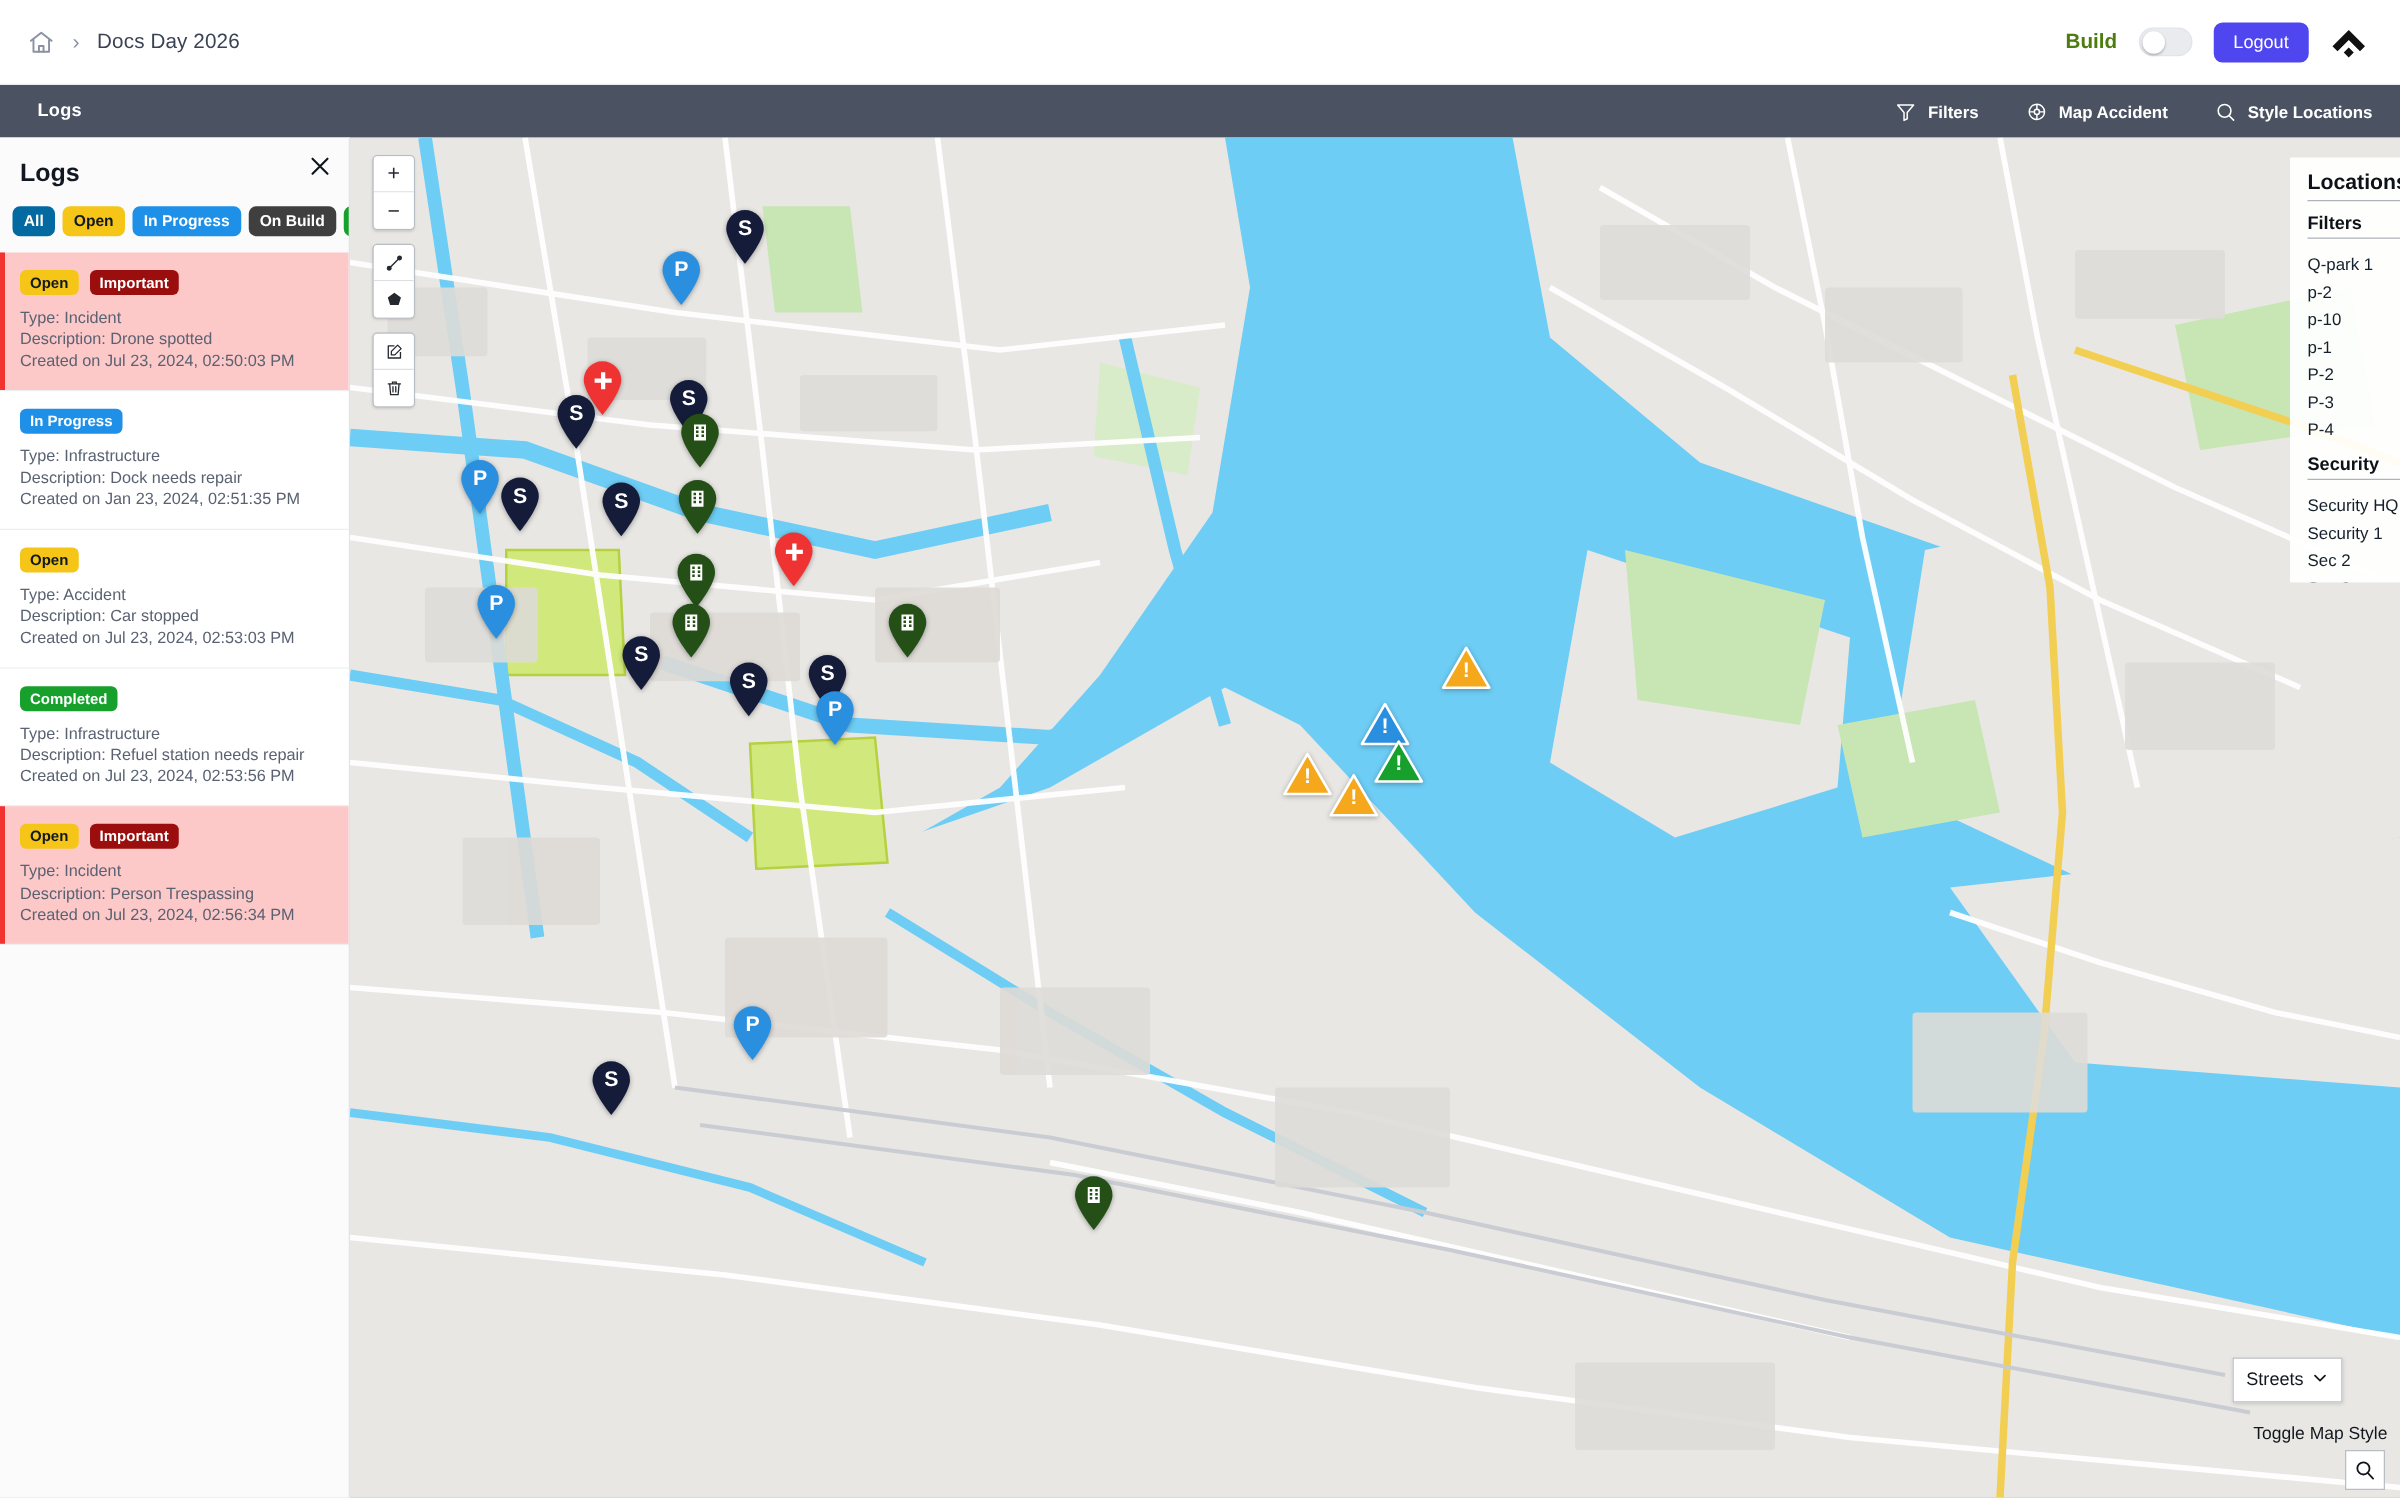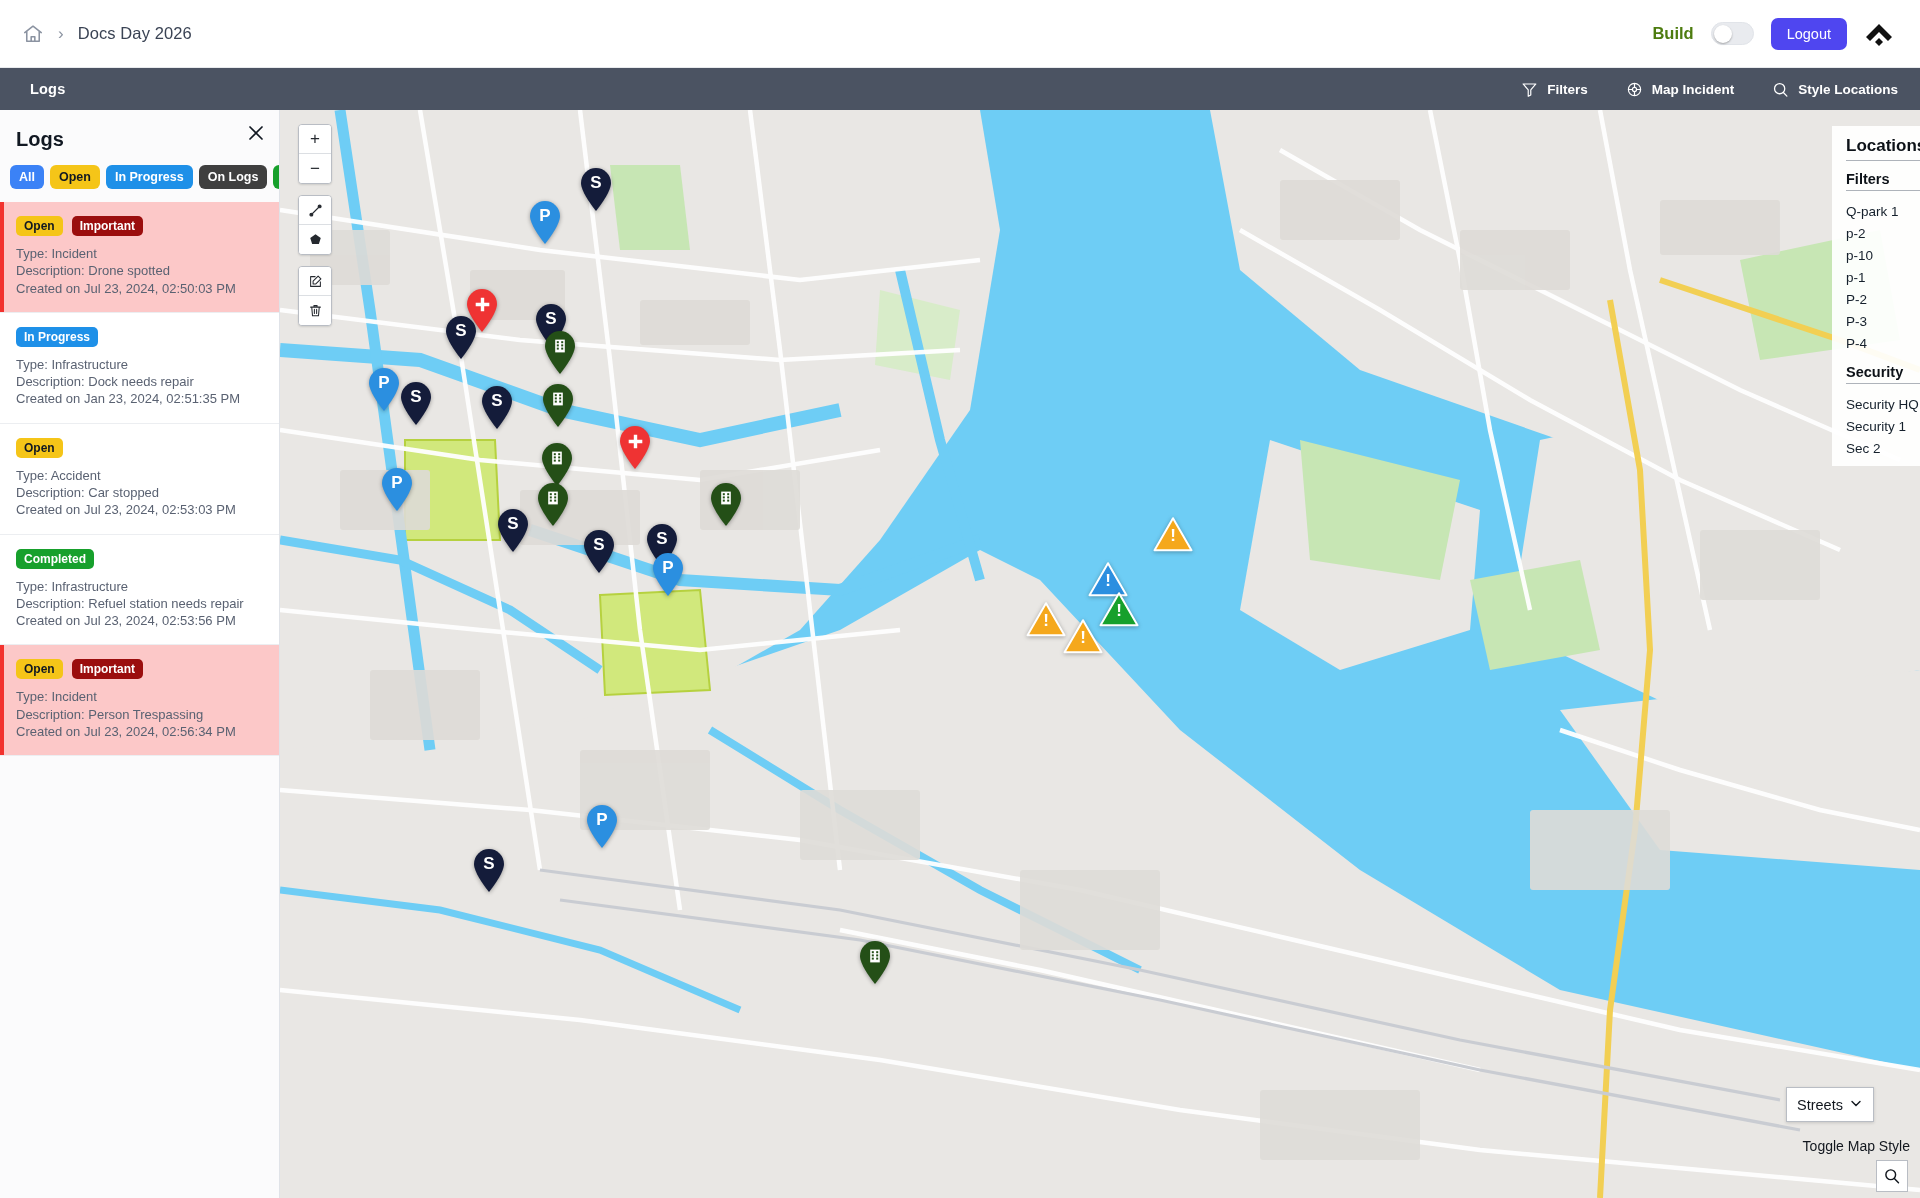--- a/index.html
+++ b/index.html
@@ -196,21 +196,21 @@
       <span>Filters</span>
     </div>
     <div class="nav-act">
       <span>
         <svg viewBox="0 0 20 20" width="17" height="17" fill="none" stroke="#fff" stroke-width="1.4">
           <circle cx="10" cy="10" r="7.2"></circle>
             <circle cx="10" cy="10" r="2.4"></circle>
           <path d="M10 2.8v4.8M17.2 10h-4.8M10 17.2v-4.8M2.8 10h4.8"></path>
         </svg>
       </span>
-      <span>Map Incident</span>
+      <span>Map Accident</span>
     </div>
     <div class="nav-act">
       <span>
         <svg viewBox="0 0 20 20" width="17" height="17" fill="none" stroke="#fff" stroke-width="1.5" stroke-linecap="round">
           <circle cx="9" cy="9" r="6"></circle>
             <path d="M13.4 13.6 17.5 17.8"></path>
         </svg>
       </span>
       <span>Style Locations</span>
     </div>
@@ -222,24 +222,24 @@
   <div class="logs-panel">
     <div class="logs-head">
       <div class="logs-title">Logs</div>
       <span class="logs-close">
         <svg viewBox="0 0 22 22" width="22" height="22" stroke="#111822" stroke-width="1.7" stroke-linecap="round">
           <path d="M5 5 17 17M17 5 5 17"></path>
         </svg>
       </span>
     </div>
     <div class="pill-row" id="pill-row">
-        <button class="pill" style="background: #3b82f6;">All</button>
+        <button class="pill" style="background: #0369a1;">All</button>
         <button class="pill" style="background: rgb(245, 197, 24); color: rgb(17, 24, 34);">Open</button>
         <button class="pill" style="background: rgb(30, 144, 232);">In Progress</button>
-        <button class="pill" style="background: rgb(63, 63, 63);">On Logs</button>
+        <button class="pill" style="background: rgb(63, 63, 63);">On Build</button>
         <button class="pill" style="background: rgb(23, 160, 44);">Completed</button>
       </div>
     <div id="logs-list">
         <div class="log-item important">
           <div class="badges">
             <span class="badge" style="background: rgb(245, 197, 24); color: rgb(17, 24, 34);">Open</span>
             <span class="badge" style="background: rgb(155, 14, 14); color: rgb(255, 255, 255);">Important</span>
           </div>
           <div class="log-line">Type: Incident</div>
           <div class="log-line">Description: Drone spotted</div>

